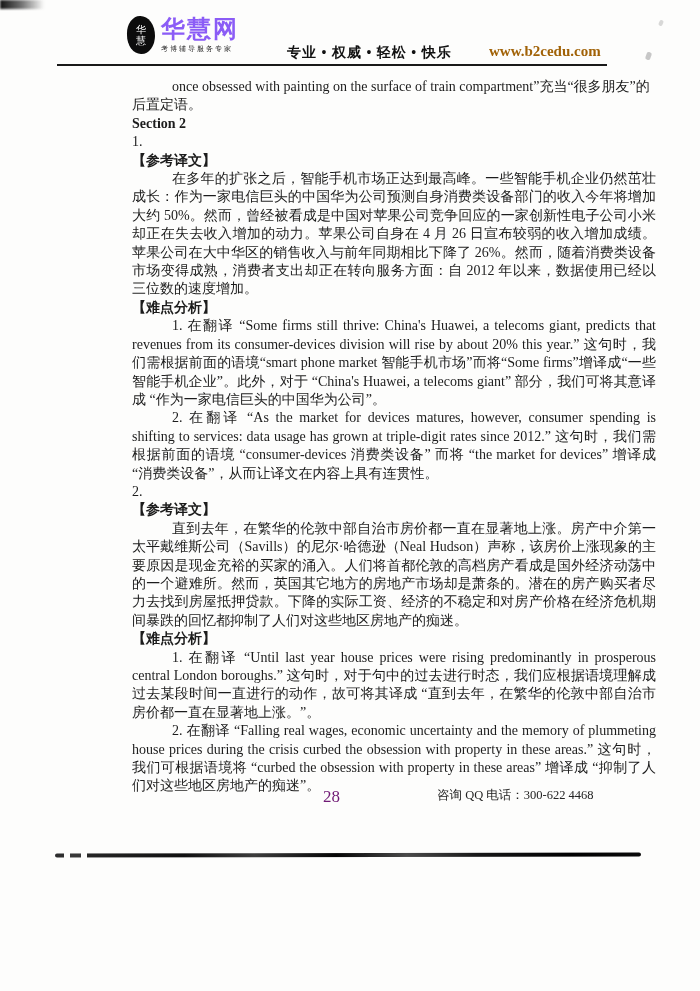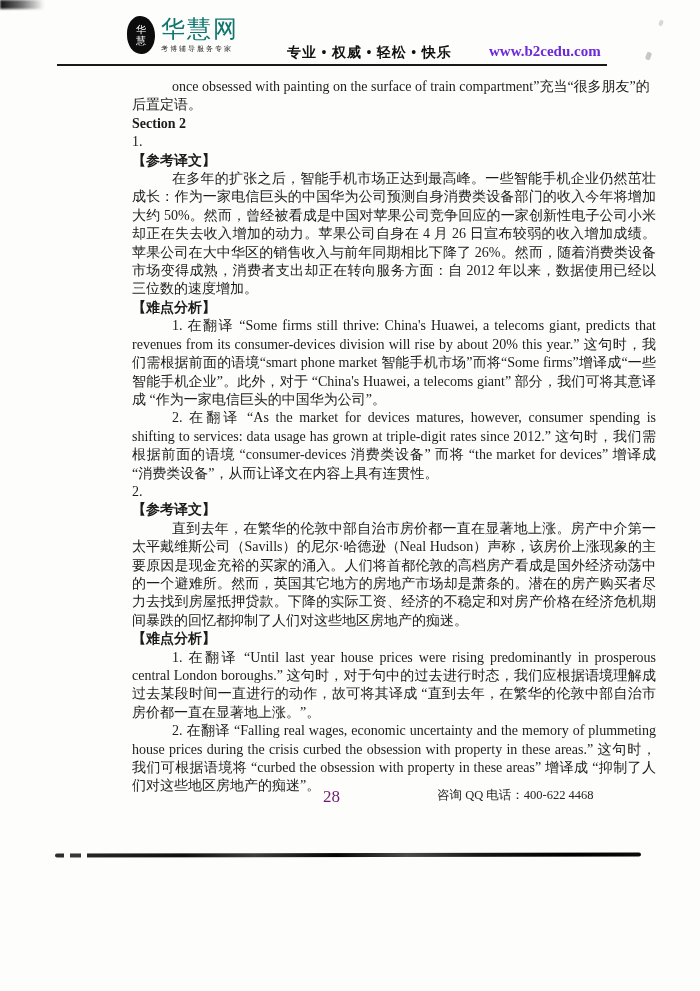--- a/index.html
+++ b/index.html
@@ -17,28 +17,28 @@
   .seal{
     width:28px;height:38px;background:#0c0c0c;
     border-radius:46% 52% 48% 50%;
     display:flex;flex-direction:column;align-items:center;justify-content:center;
     color:#ffffff;font-size:10px;line-height:11px;
     font-family:"Liberation Sans","DejaVu Sans",sans-serif;
   }
   .brand{margin-left:6px;}
   .brand-name{
     font-family:"Liberation Sans","DejaVu Sans",sans-serif;
-    font-weight:normal;font-size:24px;line-height:26px;letter-spacing:2px;color:#0f766e;
+    font-weight:bold;font-size:24px;line-height:26px;letter-spacing:2px;color:#8b5cf6;
   }
   .brand-tagline{
     font-family:"Liberation Sans","DejaVu Sans",sans-serif;
     font-size:7px;letter-spacing:2px;color:#2a2a2a;margin-top:2px;
   }
   .slogan{position:absolute;left:287px;top:44px;font-weight:bold;font-size:14px;letter-spacing:1px;color:#111;}
-  .website{position:absolute;left:489px;top:43px;font-weight:bold;font-size:15px;color:#6d28d9;}
+  .website{position:absolute;left:489px;top:43px;font-weight:bold;font-size:15px;color:#a16207;}
   .header-rule{position:absolute;left:57px;top:64px;width:550px;height:2px;background:#191919;}
   
   .content{
     position:absolute;left:88px;top:78px;width:524px;
     font-size:14px;line-height:18.4px;margin-left:44px;
   }
   .content p{margin:0;}
   .justify{text-align:justify;}
   .indent{text-indent:40px;}
   .hd{font-weight:bold;}
@@ -103,20 +103,20 @@
     <p class="numline mt8">2.</p>
     <p class="hd">【参考译文】</p>
     <p class="justify indent">直到去年，在繁华的伦敦中部自治市房价都一直在显著地上涨。房产中介第一太平戴维斯公司（Savills）的尼尔·哈德逊（Neal Hudson）声称，该房价上涨现象的主要原因是现金充裕的买家的涌入。人们将首都伦敦的高档房产看成是国外经济动荡中的一个避难所。然而，英国其它地方的房地产市场却是萧条的。潜在的房产购买者尽力去找到房屋抵押贷款。下降的实际工资、经济的不稳定和对房产价格在经济危机期间暴跌的回忆都抑制了人们对这些地区房地产的痴迷。</p>
     <p class="hd">【难点分析】</p>
     <p class="justify indent">1. 在翻译 “Until last year house prices were rising predominantly in prosperous central London boroughs.” 这句时，对于句中的过去进行时态，我们应根据语境理解成过去某段时间一直进行的动作，故可将其译成 “直到去年，在繁华的伦敦中部自治市房价都一直在显著地上涨。”。</p>
     <p class="justify indent">2. 在翻译 “Falling real wages, economic uncertainty and the memory of plummeting house prices during the crisis curbed the obsession with property in these areas.” 这句时，我们可根据语境将 “curbed the obsession with property in these areas” 增译成 “抑制了人们对这些地区房地产的痴迷”。</p>
 
   </div>
 
   <div class="footer-page">28</div>
-  <div class="footer-right">咨询 QQ 电话：400-622 4468</div>
+  <div class="footer-right">咨询 QQ 电话：300-622 4468</div>
 
   <div class="corner-smudge"></div>
   <div class="scan-line"></div>
   <div class="speck-a"></div>
   <div class="speck-b"></div>
 
 </div>
 
 </body></html>

